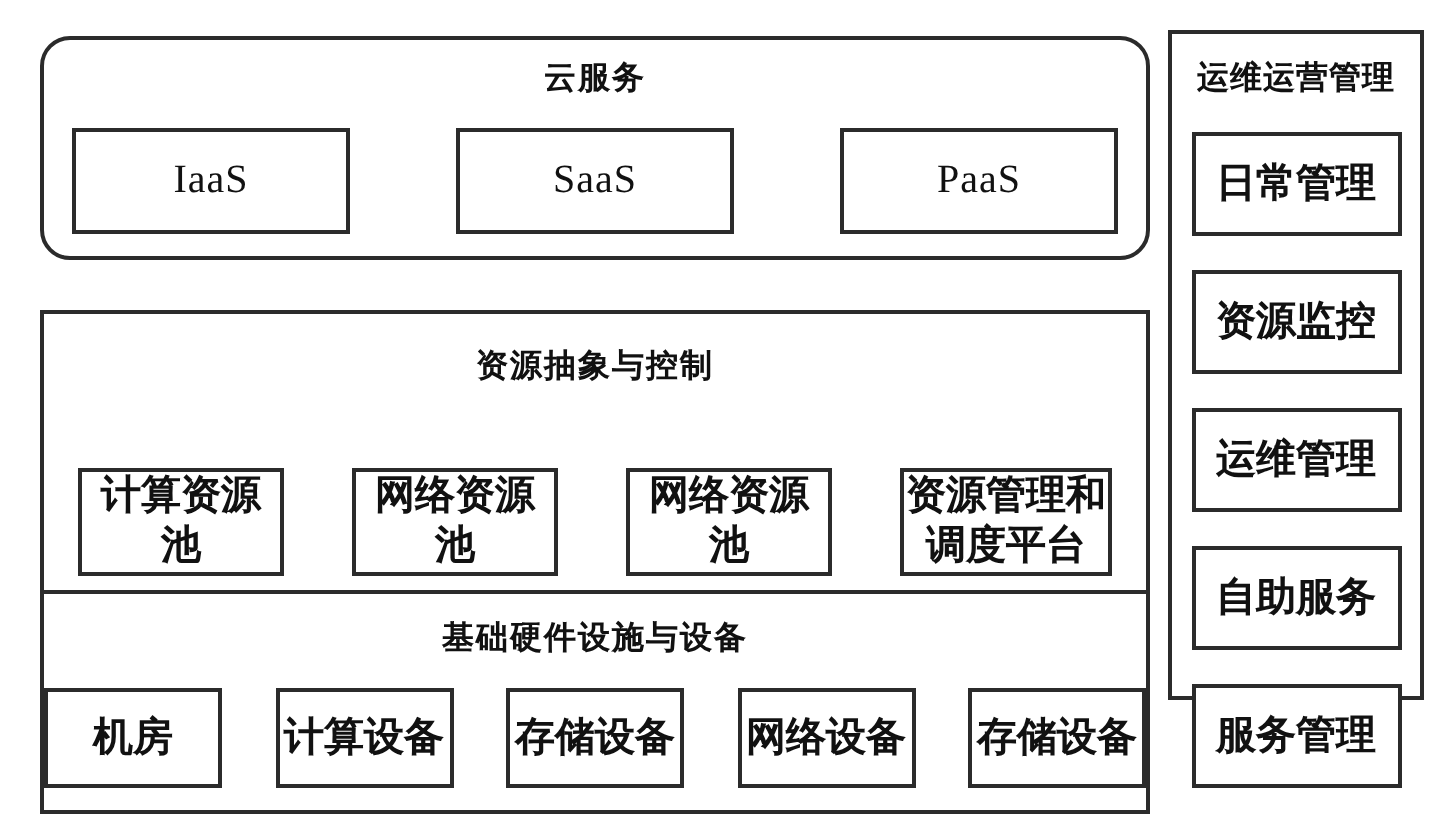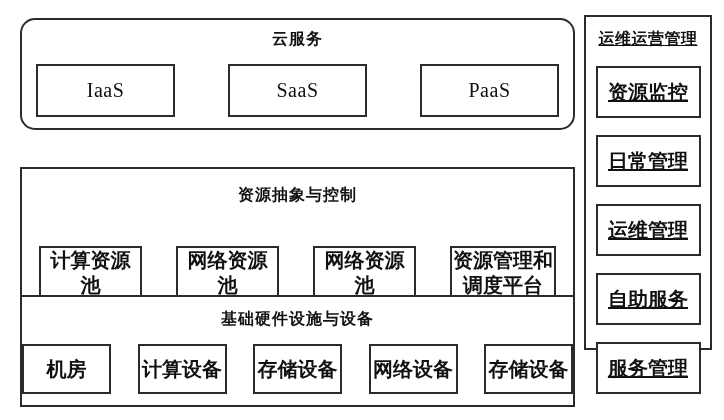--- a/index.html
+++ b/index.html
@@ -16,23 +16,23 @@
     color: #111111;
     overflow: hidden;
   }
   .section {
     position: absolute;
     border: 2px solid #2b2b2b;
     background: #ffffff;
     box-sizing: border-box;
   }
   #sec-cloud    { left: 20px;  top: 18px;  width: 555px; height: 112px; border-radius: 15px; }
-  #sec-abs      { left: 20px;  top: 155px; width: 555px; height: 144px; margin-top: 12px; }
+  #sec-abs      { left: 20px;  top: 155px; width: 555px; height: 144px; }
   #sec-hw       { left: 20px;  top: 295px; width: 555px; height: 112px; }
-  #sec-ops      { left: 584px; top: 15px;  width: 128px; height: 335px; text-decoration: underline; }
+  #sec-ops      { left: 584px; top: 15px;  width: 128px; height: 335px; }
 
   .section-title {
     text-align: center;
     font-size: 16px;
     font-weight: 700;
     letter-spacing: 1px;
   }
   #sec-cloud .section-title { margin-top: 9px;  }
   #sec-abs   .section-title { margin-top: 16px; }
   #sec-hw    .section-title { margin-top: 12px; }
@@ -118,20 +118,20 @@
       <div class="item">机房</div>
       <div class="item">计算设备</div>
       <div class="item">存储设备</div>
       <div class="item">网络设备</div>
       <div class="item">存储设备</div>
     </div>
   </div>
 
   <div class="section" id="sec-ops">
     <div class="section-title">运维运营管理</div>
+    <div class="item">日常管理</div>
     <div class="item">资源监控</div>
-    <div class="item">日常管理</div>
     <div class="item">运维管理</div>
     <div class="item">自助服务</div>
     <div class="item">服务管理</div>
   </div>
 
 </div>
 
 </body></html>

